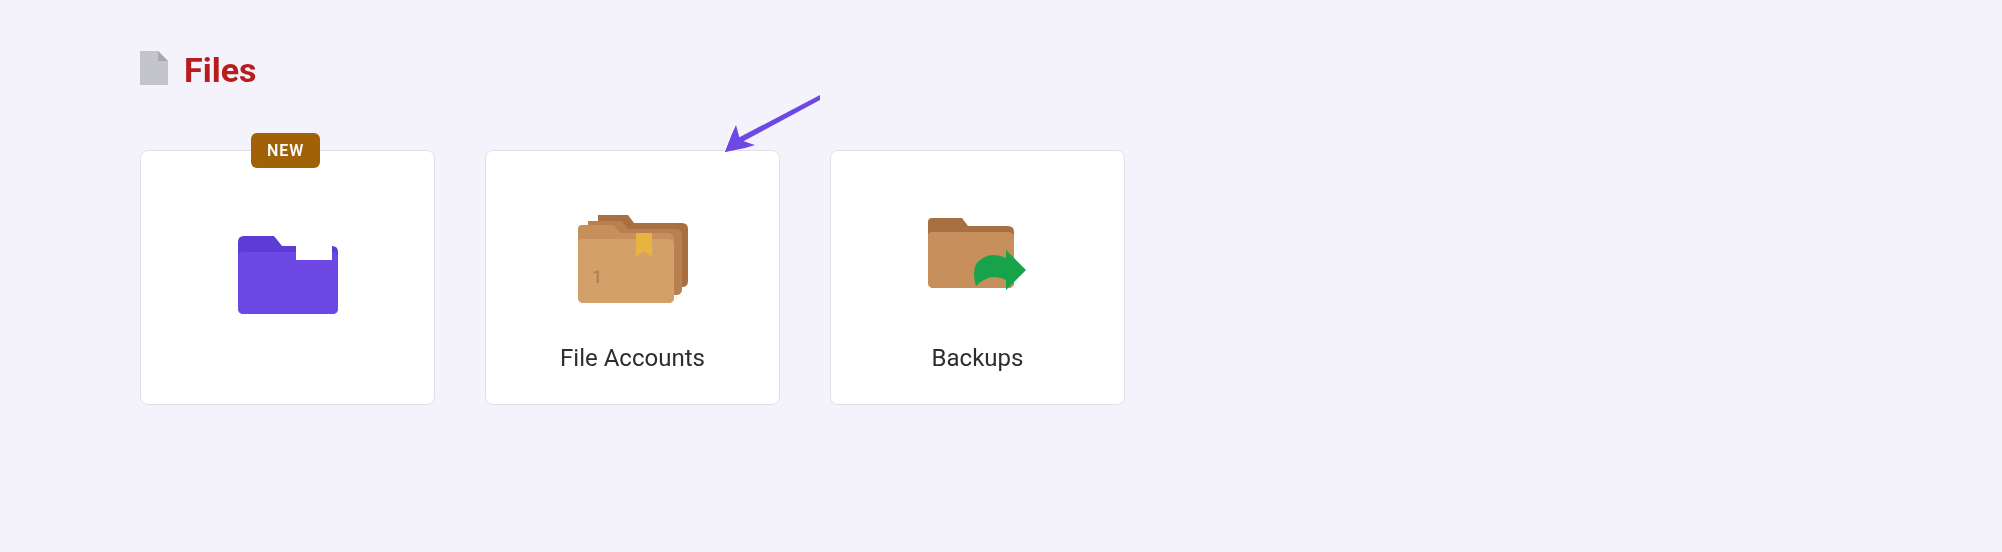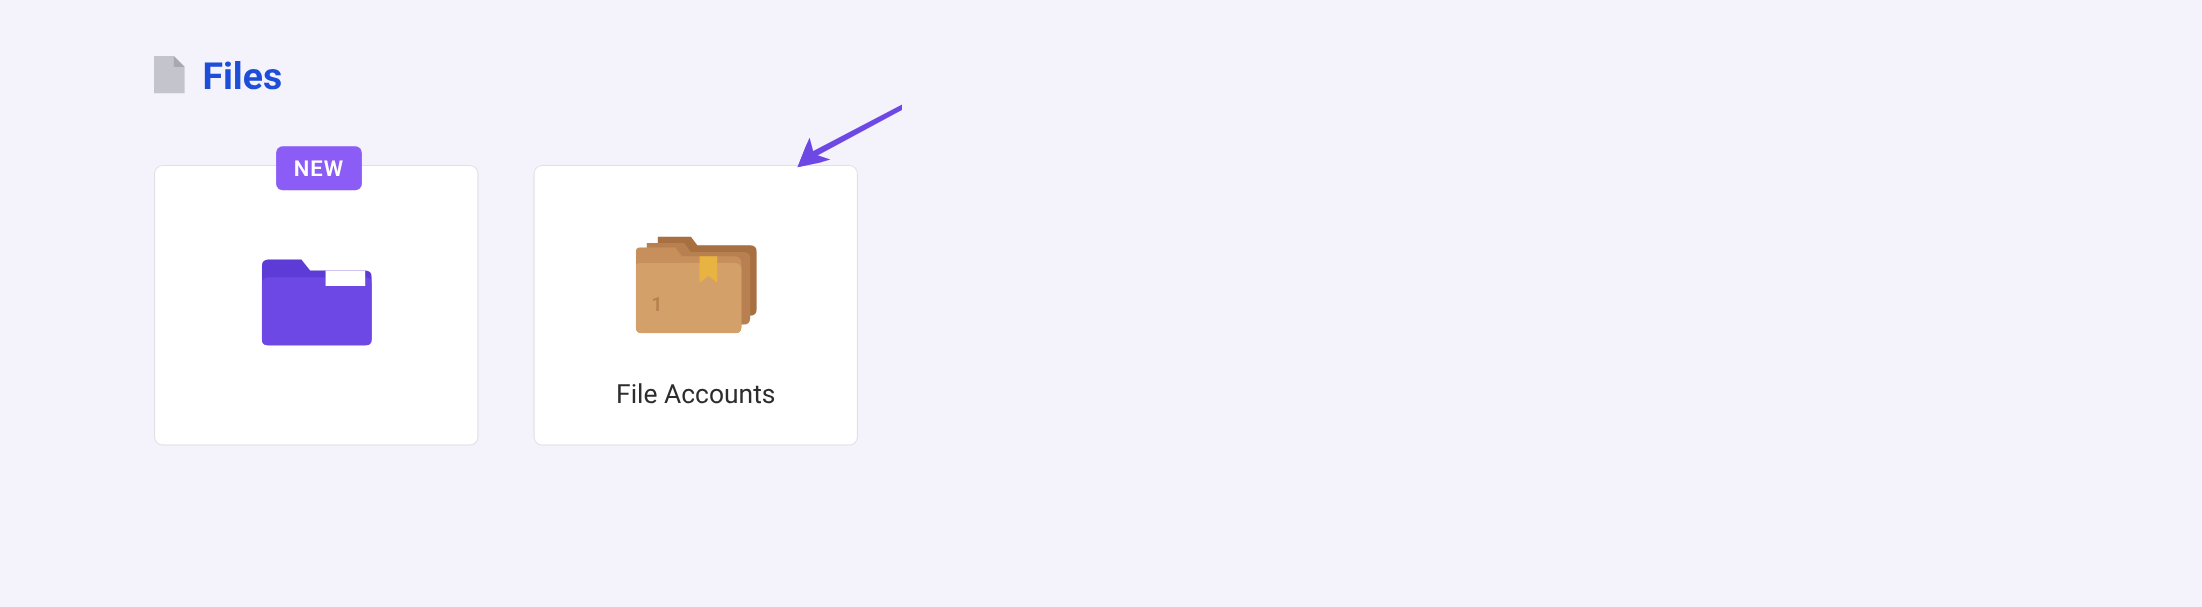--- a/index.html
+++ b/index.html
@@ -13,21 +13,21 @@
     }
     .section-header {
       display: flex;
       align-items: center;
       gap: 16px;
       margin-bottom: 60px;
     }
     .section-title {
       font-size: 34px;
       font-weight: 700;
-      color: #1d4ed8;
+      color: #b91c1c;
     }
     .cards-row {
       display: flex;
       gap: 50px;
     }
     .card {
       width: 295px;
       height: 255px;
       background: #ffffff;
       border: 1px solid #e0e0e6;
@@ -49,23 +49,23 @@
     }
     .card-label {
       font-size: 24px;
       color: #2d2d2d;
       font-weight: 400;
     }
     .badge {
       position: absolute;
       top: -18px;
       left: 110px;
-      background: #8b5cf6;
+      background: #a16207;
       color: #ffffff;
-      font-size: 20px;
+      font-size: 16px;
       font-weight: 600;
       padding: 8px 16px;
       border-radius: 6px;
       letter-spacing: 1px;
     }
     .arrow-annotation {
       position: absolute;
       top: 90px;
       left: 720px;
       pointer-events: none;
@@ -104,20 +104,30 @@
         <path d="M 10 6 Q 10 6 14 6 L 44 6 L 50 14 L 98 14 Q 104 14 104 20 L 104 74 Q 104 80 98 80 L 14 80 Q 10 80 10 74 Z" fill="#b88050"></path>
         <path d="M 0 14 Q 0 10 4 10 L 36 10 L 42 18 L 90 18 Q 96 18 96 24 L 96 82 Q 96 88 90 88 L 6 88 Q 0 88 0 82 Z" fill="#c68f5b"></path>
         <path d="M 0 28 Q 0 24 4 24 L 90 24 Q 96 24 96 30 L 96 82 Q 96 88 90 88 L 6 88 Q 0 88 0 82 Z" fill="#d4a06a"></path>
         <path d="M 58 18 L 74 18 L 74 42 L 66 36 L 58 42 Z" fill="#e8b341"></path>
         <text x="14" y="68" font-size="18" fill="#b88050" font-weight="600">1</text>
       </svg>
     </div>
     <div class="card-label">File Accounts</div>
   </div>
 
+  <div class="card">
+    <div class="card-icon-area">
+      <svg width="100" height="90" viewBox="0 0 100 90">
+        <path d="M 0 8 Q 0 4 4 4 L 34 4 L 40 12 L 80 12 Q 86 12 86 18 L 86 68 Q 86 74 80 74 L 6 74 Q 0 74 0 68 Z" fill="#a87040"></path>
+        <path d="M 0 22 Q 0 18 4 18 L 80 18 Q 86 18 86 24 L 86 68 Q 86 74 80 74 L 6 74 Q 0 74 0 68 Z" fill="#c68f5b"></path>
+        <path d="M 48 50 Q 60 36 78 44 L 78 36 L 98 56 L 78 76 L 78 66 Q 62 58 48 72 Q 44 60 48 50 Z" fill="#17a34a"></path>
+      </svg>
+    </div>
+    <div class="card-label">Backups</div>
+  </div>
 
 
 </div>
 
 <div class="arrow-annotation">
   <svg width="110" height="70" viewBox="0 0 110 70">
     <path d="M 100 5 L 20 50 L 35 55 L 25 58 L 5 62 L 12 44 L 16 35 L 20 50 Z" fill="#6e48e4"></path>
     <path d="M 100 5 L 18 48 L 14 40 L 5 62 L 30 56 L 22 52 L 100 10 Z" fill="#6e48e4"></path>
   </svg>
 </div>

